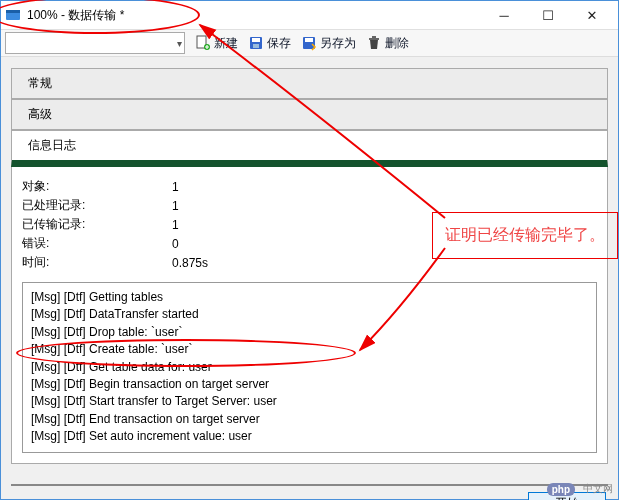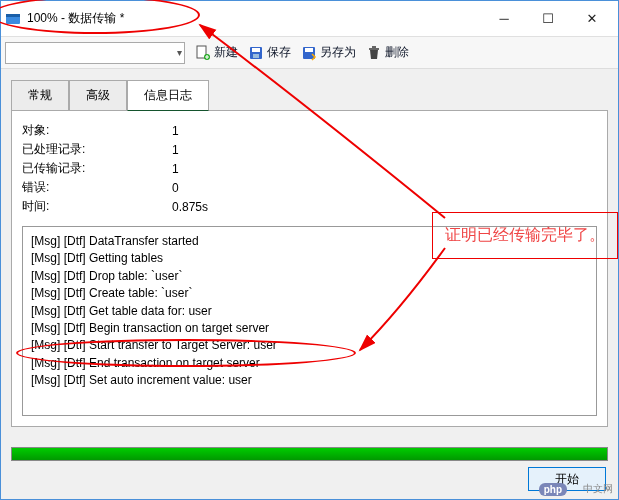--- a/index.html
+++ b/index.html
@@ -8,35 +8,35 @@
   .titlebar { height: 36px; background: #fff; display: flex; align-items: center; padding: 0 4px; border-bottom: 1px solid #e0e0e0; }
   .titlebar-icon { width: 16px; height: 16px; margin-right: 6px; }
   .titlebar-text { flex: 1; font-size: 12px; color: #000; }
   .winbtns { display: flex; }
   .winbtn { width: 44px; height: 28px; display: flex; align-items: center; justify-content: center; color: #222; font-size: 13px; font-family: Arial; }
   .toolbar { height: 32px; display: flex; align-items: center; padding: 2px 4px; background: #f7f7f7; border-bottom: 1px solid #ddd; gap: 10px; }
   .addr { flex: 0 0 180px; height: 22px; border: 1px solid #aaa; background: #fff; display: flex; align-items: center; justify-content: flex-end; padding-right: 2px; }
   .addr-drop { font-size: 10px; color: #555; }
   .tbtn { display: flex; align-items: center; gap: 3px; font-size: 12px; color: #0f172a; cursor: pointer; }
   .tbtn .ico { width: 16px; height: 16px; }
-  .tabs { display: flex; padding: 10px 10px 0 10px; gap: 0; }
+  .tabs { display: flex; padding: 10px 10px 0 10px; gap: 0; flex-direction: column; }
   .tab { padding: 6px 16px; border: 1px solid #aaa; background: #ececec; font-size: 12px; position: relative; top: 1px; border-bottom: none; cursor: pointer; }
-  .tab.active { background: #fff; border-bottom: 1px solid #14532d; }
+  .tab.active { background: #fff; border-bottom: 7px solid #14532d; }
   .tab:not(.active) { border-bottom: 1px solid #aaa; }
   .content { flex: 1; background: #fff; margin: 0 10px 20px 10px; border: 1px solid #aaa; padding: 10px; display: flex; flex-direction: column; }
   .stats { margin-bottom: 10px; }
   .stats table { border-collapse: collapse; font-size: 12px; }
   .stats td { padding: 1px 0; }
   .stats td:first-child { width: 150px; }
   .logbox { flex: 1; border: 1px solid #999; background: #fff; padding: 6px 8px; font-size: 12px; line-height: 1.45; overflow: auto; color: #000; }
   .logline { white-space: nowrap; }
   .progress { height: 14px; margin: 0 10px 6px 10px; border: 1px solid #888; background: #0a0; background: linear-gradient(#0c0,#090); }
   .btnrow { display: flex; justify-content: flex-end; padding: 0 12px 8px 8px; gap: 8px; }
   .btn { min-width: 78px; height: 24px; border: 1px solid #0078d7; background: #e5f1fb; font-size: 12px; display: flex; align-items: center; justify-content: center; cursor: pointer; }
-  .watermark { position: absolute; bottom: 4px; right: 6px; font-size: 10px; color: #888; pointer-events: none; display: flex; align-items: flex-end; gap: 16px; }
+  .watermark { position: absolute; bottom: 4px; right: 6px; font-size: 10px; color: #888; pointer-events: none; display: flex; align-items: flex-end; gap: 8px; }
   .watermark .php { background: #7a86b8; color: #fff; border-radius: 6px; padding: 1px 5px; font-weight: bold; font-size: 10px; }
   .callout { position: absolute; border: 1.5px solid #e00; color: #ef4444; font-size: 16px; padding: 12px 12px; background: rgba(255,255,255,0); z-index: 30; }
   .ellipse { position: absolute; border: 2.5px solid #e00; border-radius: 50%; z-index: 20; pointer-events: none; }
   svg.arrow { position: absolute; z-index: 25; pointer-events: none; }
 </style>
 </head>
 <body>
 
 <div class="window">
   <div class="titlebar">
@@ -117,22 +117,22 @@
               <td>0</td>
             </tr>
         <tr>
               <td>时间:</td>
               <td>0.875s</td>
             </tr>
       </tbody>
         </table>
     </div>
     <div class="logbox" id="logbox">
+        <div class="logline">[Msg] [Dtf] Getting tables</div>
         <div class="logline">[Msg] [Dtf] DataTransfer started</div>
-        <div class="logline">[Msg] [Dtf] Getting tables</div>
         <div class="logline">[Msg] [Dtf] Drop table: `user`</div>
         <div class="logline">[Msg] [Dtf] Create table: `user`</div>
         <div class="logline">[Msg] [Dtf] Get table data for: user</div>
         <div class="logline">[Msg] [Dtf] Begin transaction on target server</div>
         <div class="logline">[Msg] [Dtf] Start transfer to Target Server: user</div>
         <div class="logline">[Msg] [Dtf] End transaction on target server</div>
         <div class="logline">[Msg] [Dtf] Set auto increment value: user</div>
       </div>
   </div>
 

